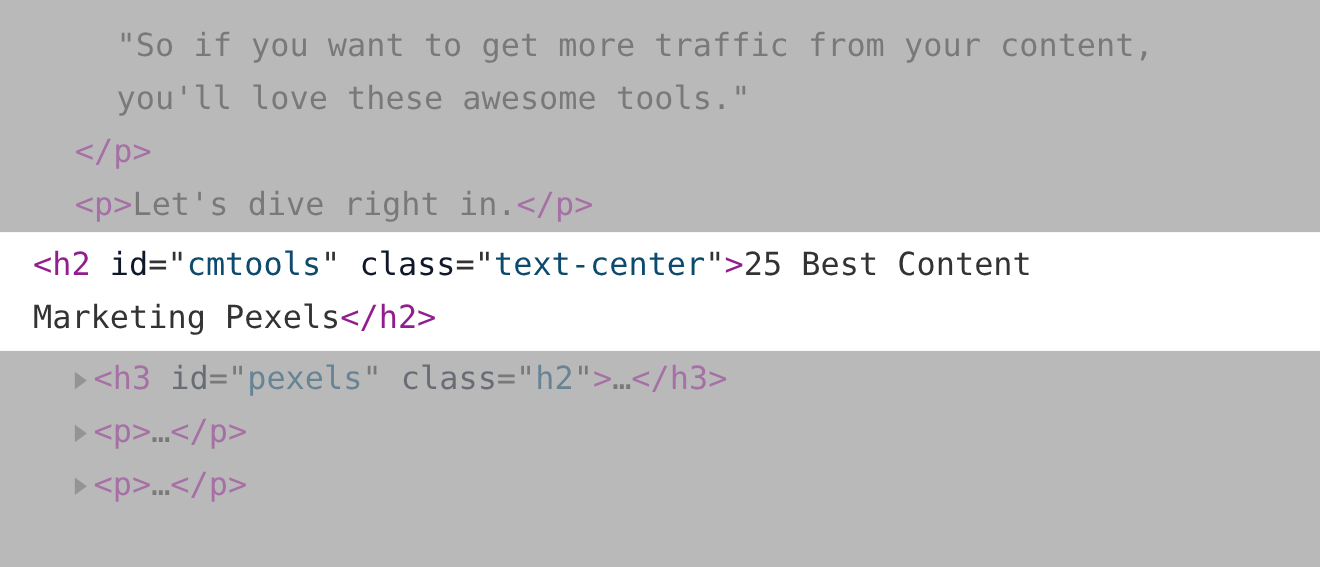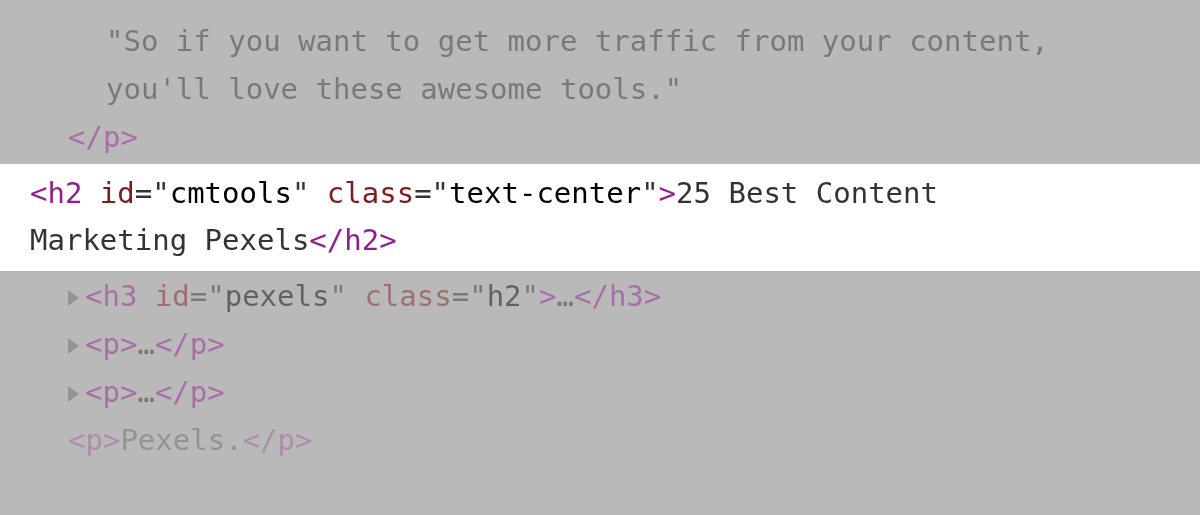--- a/index.html
+++ b/index.html
@@ -29,22 +29,22 @@
   }
   .line {
     white-space: pre;
     padding-left: 30px;
   }
   .line.indent1 { padding-left: 68px; }
   .line.indent2 { padding-left: 106px; }
   .line.highlight { padding-top: 6px; padding-bottom: 6px; }
 
   .tag { color: #911d8f; }
-  .attr-name { color: #7f1d1d; }
-  .attr-val { color: #000000; margin-top: 36px; }
+  .attr-name { color: #0f172a; }
+  .attr-val { color: #0c4a6e; margin-top: 36px; }
   .text { color: #333333; }
   .faded-bottom { opacity: 0.28; }
 
   .tri {
     display: inline-block;
     width: 0; height: 0;
     border-top: 8px solid transparent;
     border-bottom: 8px solid transparent;
     border-left: 11px solid #6c6c6c;
     margin-right: 6px;
@@ -55,25 +55,25 @@
 <body>
 
 <div class="code">
 
   <div class="line indent2 dim"><span class="text">"So if you want to get more traffic from your content, </span></div>
 
   <div class="line indent2 dim"><span class="text">you'll love these awesome tools."</span></div>
 
   <div class="line indent1 dim"><span class="tag">&lt;/</span><span class="tag">p</span><span class="tag">&gt;</span></div>
 
+  <div class="line indent1 dim"><span class="tag">&lt;</span><span class="tag">p</span><span class="tag">&gt;</span><span class="text">Let's dive right in.</span><span class="tag">&lt;/</span><span class="tag">p</span><span class="tag">&gt;</span></div>
 
   <div class="line highlight"><span class="tag">&lt;</span><span class="tag">h2 </span><span class="attr-name">id</span><span class="text">="</span><span class="attr-val">cmtools</span><span class="text">" </span><span class="attr-name">class</span><span class="text">="</span><span class="attr-val">text-center</span><span class="text">"</span><span class="tag">&gt;</span><span class="text">25 Best Content </span>
 <span class="text">Marketing Pexels</span><span class="tag">&lt;/</span><span class="tag">h2</span><span class="tag">&gt;</span></div>
 
   <div class="line indent1 dim"><span class="tri"></span><span class="tag">&lt;</span><span class="tag">h3 </span><span class="attr-name">id</span><span class="text">="</span><span class="attr-val">pexels</span><span class="text">" </span><span class="attr-name">class</span><span class="text">="</span><span class="attr-val">h2</span><span class="text">"</span><span class="tag">&gt;</span><span class="text">…</span><span class="tag">&lt;/</span><span class="tag">h3</span><span class="tag">&gt;</span></div>
 
   <div class="line indent1 dim"><span class="tri"></span><span class="tag">&lt;</span><span class="tag">p</span><span class="tag">&gt;</span><span class="text">…</span><span class="tag">&lt;/</span><span class="tag">p</span><span class="tag">&gt;</span></div>
 
   <div class="line indent1 dim"><span class="tri"></span><span class="tag">&lt;</span><span class="tag">p</span><span class="tag">&gt;</span><span class="text">…</span><span class="tag">&lt;/</span><span class="tag">p</span><span class="tag">&gt;</span></div>
 
-  <div class="line indent1 dim faded-bottom"><span class="tag">&lt;</span><span class="tag">p</span><span class="tag">&gt;</span><span class="text">Pexels.</span><span class="tag">&lt;/</span><span class="tag">p</span><span class="tag">&gt;</span></div>
 
 </div>
 
 </body></html>

